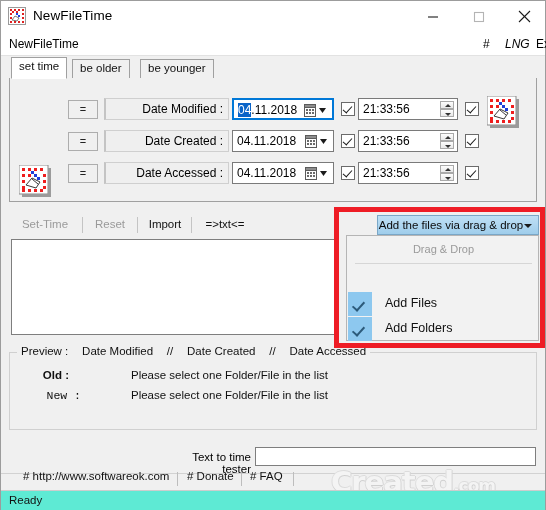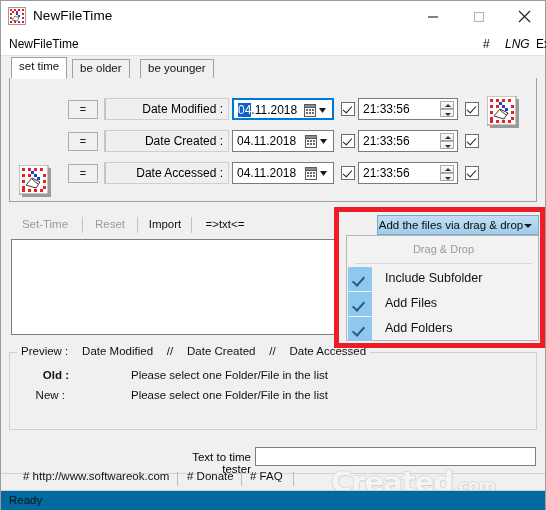--- a/index.html
+++ b/index.html
@@ -139,21 +139,21 @@
   
   .groupbox{position:absolute;left:8px;top:351px;width:528px;height:78px;
             border:1px solid #d0d0d0;box-sizing:border-box;background:#f0f0f0;}
   .gb-legend{position:absolute;left:16px;top:344px;background:#f0f0f0;padding:0 4px;
              font-size:11.5px;white-space:nowrap;color:#111;}
   .gb-legend .sl{letter-spacing:.5px;}
   .pv-lab{position:absolute;font-size:11.5px;color:#111;text-align:right;width:52px;}
   .pv-val{position:absolute;left:130px;font-size:11.5px;color:#111;}
   #pl0{left:16px;top:368px;font-weight:bold;}
   #pv0{top:368px;}
-  #pl1{left:12px;top:388px;}
+  #pl1{left:28px;top:388px;font-family:Liberation Mono, monospace;}
   #pv1{top:388px;}
 
   
   .ttt-lab{position:absolute;left:160px;top:450px;width:90px;text-align:right;font-size:11.5px;}
   .ttt-in{position:absolute;left:254px;top:446px;width:281px;height:19px;box-sizing:border-box;
           background:#fff;border:1px solid #7e7e7e;}
 
   
   .botsep{position:absolute;left:0;top:472px;width:544px;height:1px;background:#d2d2d2;}
   .link{position:absolute;top:469px;font-size:11.5px;color:#111;cursor:default;white-space:nowrap;}
@@ -167,21 +167,21 @@
 
   
   .watermark{position:absolute;left:330px;top:464px;width:206px;height:33px;
              font-family:"DejaVu Sans", sans-serif;font-size:29px;font-weight:700;
              color:#f4f4f4;letter-spacing:-1px;
              text-shadow:0 1px 0 #cfcfcf, 1px 0 0 #d6d6d6, -1px 0 0 #e0e0e0, 0 -1px 0 #dcdcdc;
              white-space:nowrap;pointer-events:none;}
   .watermark .dotcom{font-size:17px;}
 
   
-  .statusbar{position:absolute;left:0;top:489px;width:544px;height:19px;background:#0369a1;
+  .statusbar{position:absolute;left:0;top:489px;width:544px;height:19px;background:#5eead4;
              border-top:1px solid #cdcdcd;}
   .status-text{position:absolute;left:8px;top:3px;font-size:11.5px;color:#111;}
 </style>
 </head>
 <body>
 
 <div id="app">
 
   <div class="titlebar">
     <div class="app-icon">
@@ -431,26 +431,20 @@
 
   <div class="ddbtn">
     <span class="cap">Add the files via drag &amp; drop</span>
     <span class="ddcar"></span>
   </div>
 
   <div class="ddmenu">
     <div class="ddhdr">Drag &amp; Drop</div>
     <div class="ddhdr-line"></div>
 
-    <div class="dditem" id="dd0">
-      <div class="markcol">
-          <span class="mark"></span>
-        </div>
-      <div class="lab">Include Subfolder</div>
-    </div>
     <div class="dditem" id="dd2">
       <div class="markcol">
           <span class="mark"></span>
         </div>
       <div class="lab">Add Folders</div>
     </div>
     <div class="dditem" id="dd1">
       <div class="markcol">
           <span class="mark"></span>
         </div>

